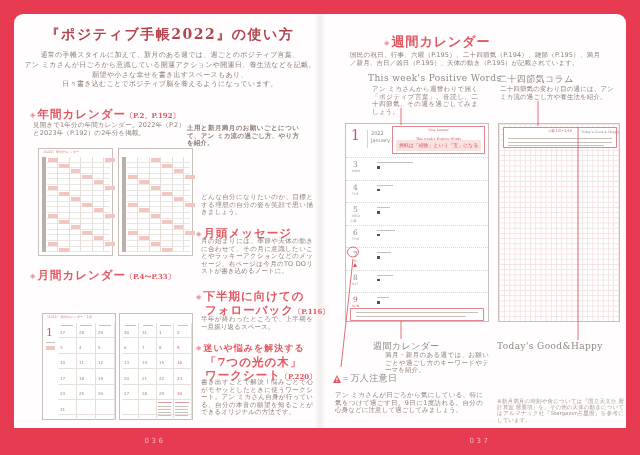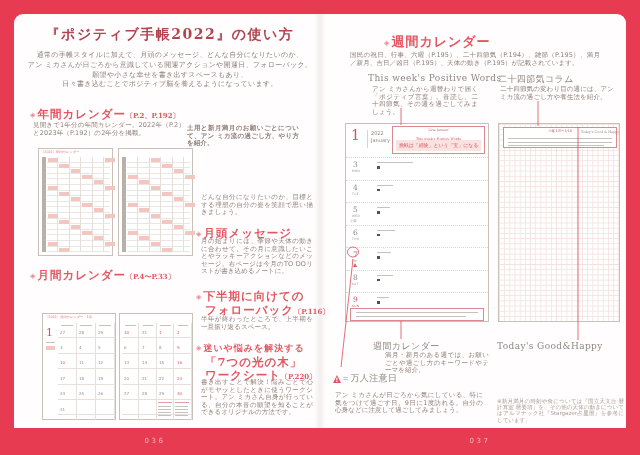--- a/index.html
+++ b/index.html
@@ -68,22 +68,22 @@
 </head>
 <body>
 
 <div class="stage">
   <div class="sheet"></div>
   <div class="gutter"></div>
 
   <div class="abs serif page-title" style="left:24px;top:26px;width:292px;">『ポジティブ手帳2022』の使い方</div>
 
   <div class="abs intro" style="left:24px;top:51px;width:292px;">
-    <div>通常の手帳スタイルに加えて、月頭のメッセージ、どんな自分になりたいのか、</div>
-    <div>アン ミカさんが日ごろから意識している開運アクションや開運日、フォローバック。</div>
+    <div>通常の手帳スタイルに加えて、新月のある週では、週ごとのポジティブ言葉、</div>
+    <div>アン ミカさんが日ごろから意識している開運アクションや開運日、養生法などを記載。</div>
     <div>願望や小さな幸せを書き出すスペースもあり、</div>
     <div>日々書き込むことでポジティブ脳を養えるようになっています。</div>
   </div>
 
   <div class="abs sec serif" style="left:30px;top:103px;">
     <span class="mk">◈</span><span class="t">年間カレンダー</span><span class="pr">〔P.2、P.192〕</span>
   </div>
   <div class="abs body-txt" style="left:33px;top:122px;width:152px;">見開きで1年分の年間カレンダー。2022年（P.2）と2023年（P.192）の2年分を掲載。</div>
 
   <div class="abs" style="left:38px;top:148px;width:155px;height:108px;">

